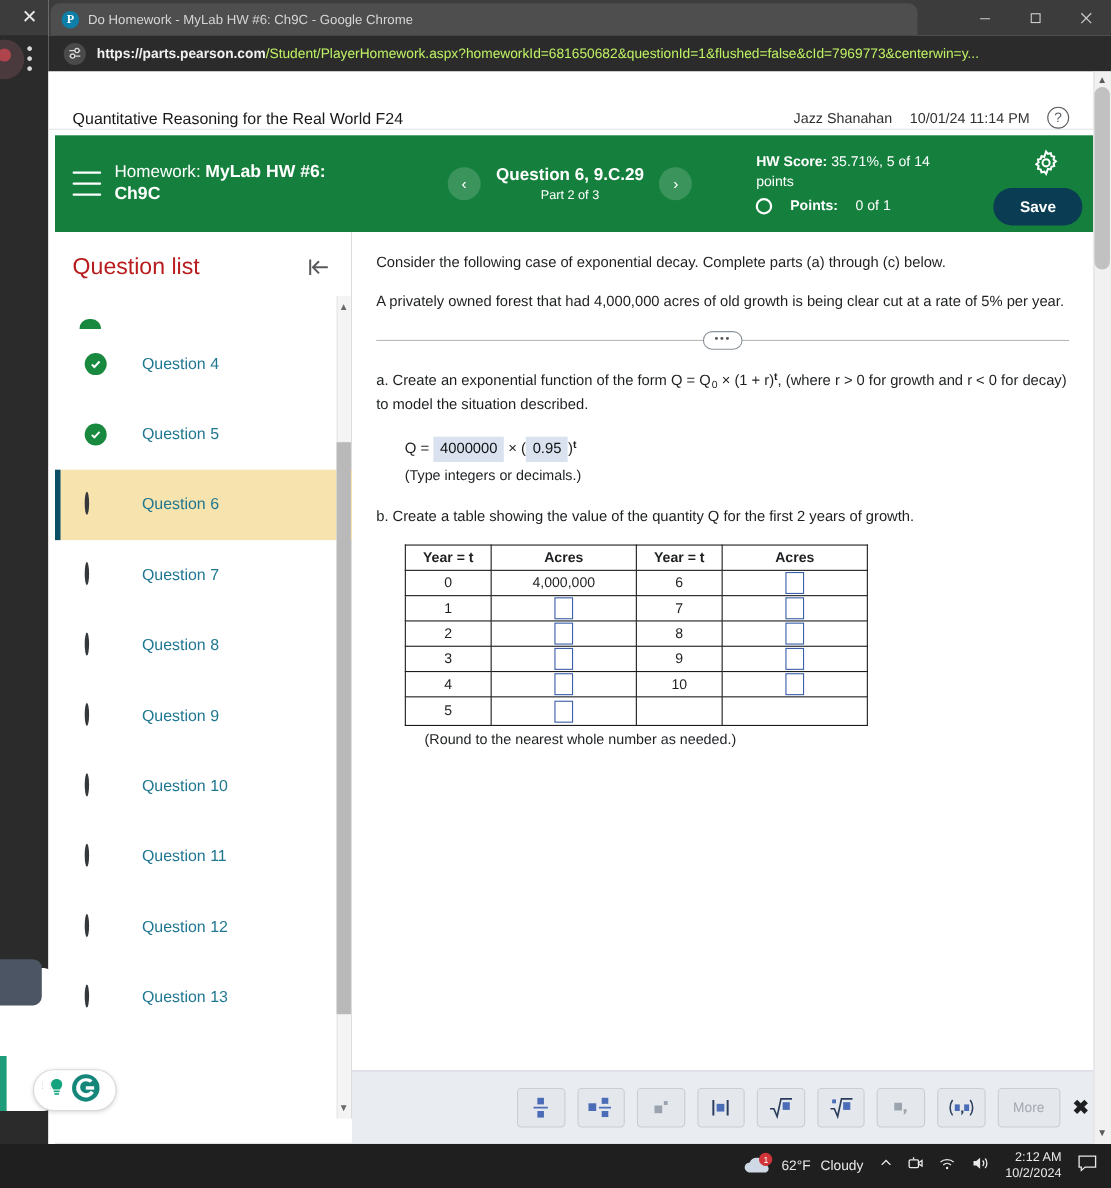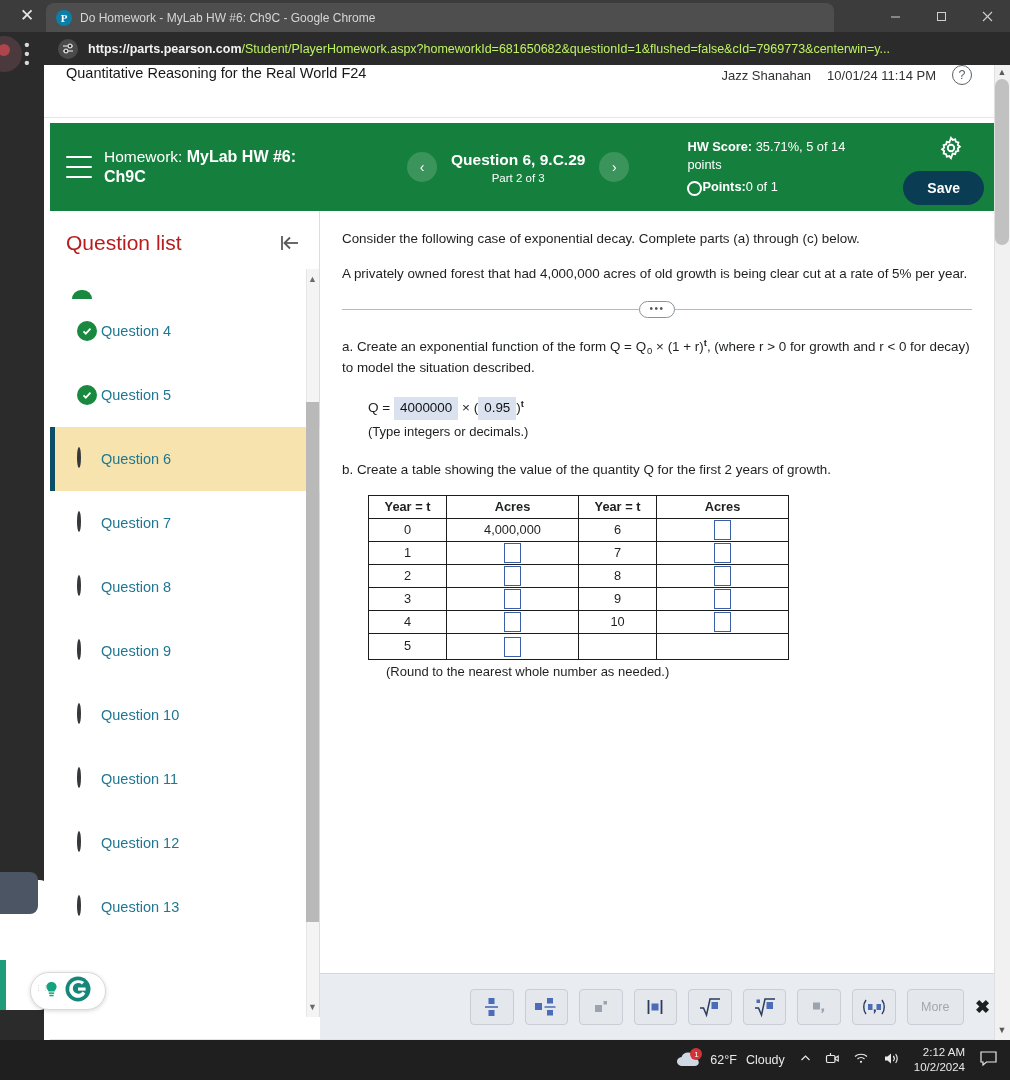--- a/index.html
+++ b/index.html
@@ -103,21 +103,21 @@
   
   .page {
     position: absolute; left: 0; top: 65px; width: 966px; height: 975px;
     background: #ffffff; overflow: hidden;
   }
 
   
   .course-bar {
     position: absolute; left: 0; top: 0; width: 950px; height: 53px;
     border-bottom: 1px solid #e4e4e4;
-    display: flex; align-items: flex-start; padding: 0 22px;
+    display: flex; align-items: flex-end; padding: 0 22px;
   }
   .course-title { font-size: 14.5px; color: #17181a; }
   .course-right {
     margin-left: auto; display: flex; align-items: center; gap: 16px;
     font-size: 13px; color: #2f3133;
   }
   .help-circle {
     width: 20px; height: 20px; border-radius: 50%;
     border: 1.4px solid #5b5f63; color: #5b5f63;
     font-size: 12.5px; display: flex; align-items: center; justify-content: center;
@@ -150,21 +150,21 @@
   }
   .q-nav-center { text-align: center; color: #fff; }
   .q-nav-center .qname { font-size: 15.5px; font-weight: bold; }
   .q-nav-center .qpart { font-size: 11.5px; margin-top: 3px; }
 
   .score-block {
     margin-left: 58px; color: #ffffff; font-size: 12.8px; line-height: 18px;
     width: 180px;
   }
   .score-block .k { font-weight: bold; }
-  .pts-row { display: flex; align-items: flex-end; gap: 0; margin-top: 4px; }
+  .pts-row { display: flex; align-items: center; gap: 16px; margin-top: 4px; }
   .pts-circ {
     width: 15px; height: 15px; border-radius: 50%;
     border: 2px solid #ffffff; flex: 0 0 auto;
   }
   .gear-btn {
     position: absolute; right: 30px; top: 12px; width: 26px; height: 26px;
     cursor: pointer;
   }
   .save-btn {
     position: absolute; right: 10px; top: 48px;
@@ -184,21 +184,21 @@
   }
   .sidebar-head h2 {
     font-size: 21px; font-weight: normal; color: #b91c1c;
   }
   .collapse-icon { margin-left: auto; width: 28px; height: 28px; cursor: pointer; }
   .q-list {
     position: absolute; left: 0; top: 62px; width: 270px; height: 744px;
     overflow: hidden;
   }
   .q-item {
-    display: flex; align-items: center; gap: 4px;
+    display: flex; align-items: center; gap: 32px;
     height: 64px; padding-left: 22px;
     border-left: 5px solid transparent;
     cursor: pointer;
   }
   .q-item.active { background: #f7e3ae; border-left-color: #0a4f66; }
   .q-item .label { color: #1f7791; font-size: 14.5px; }
   .q-mark { width: 20px; height: 20px; flex: 0 0 auto; }
   .mark-done {
     width: 20px; height: 20px; border-radius: 50%;
     background: #18893e; display: flex; align-items: center; justify-content: center;

